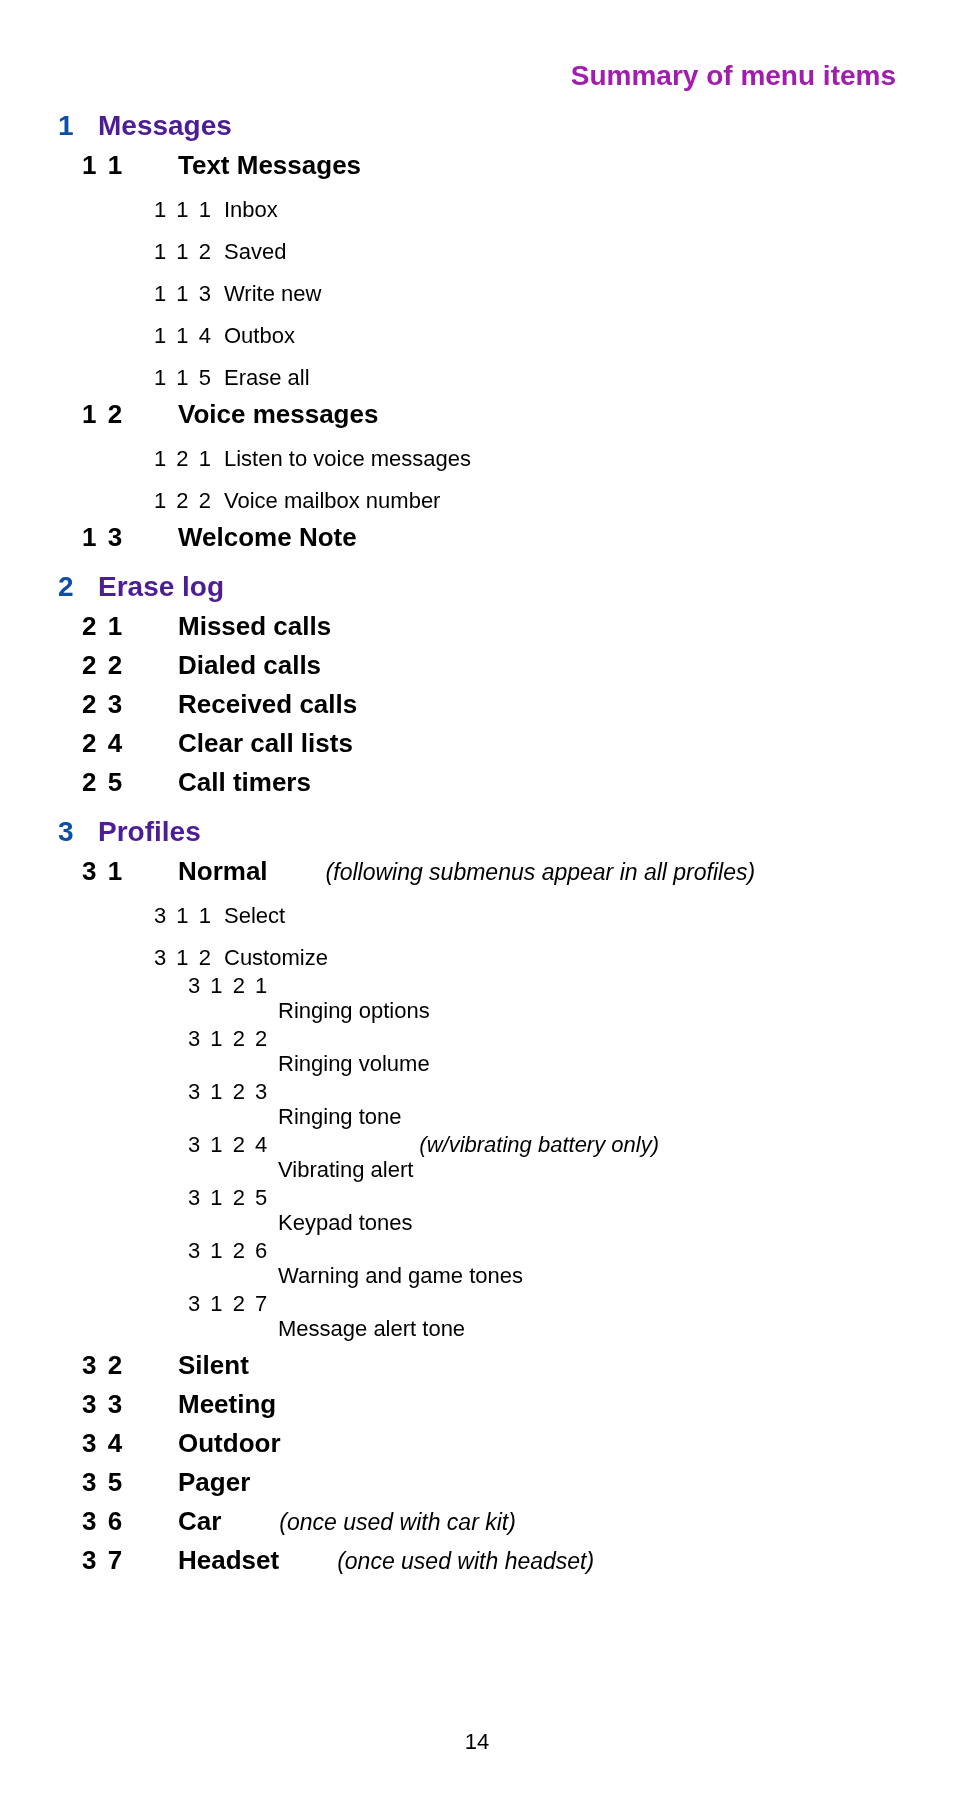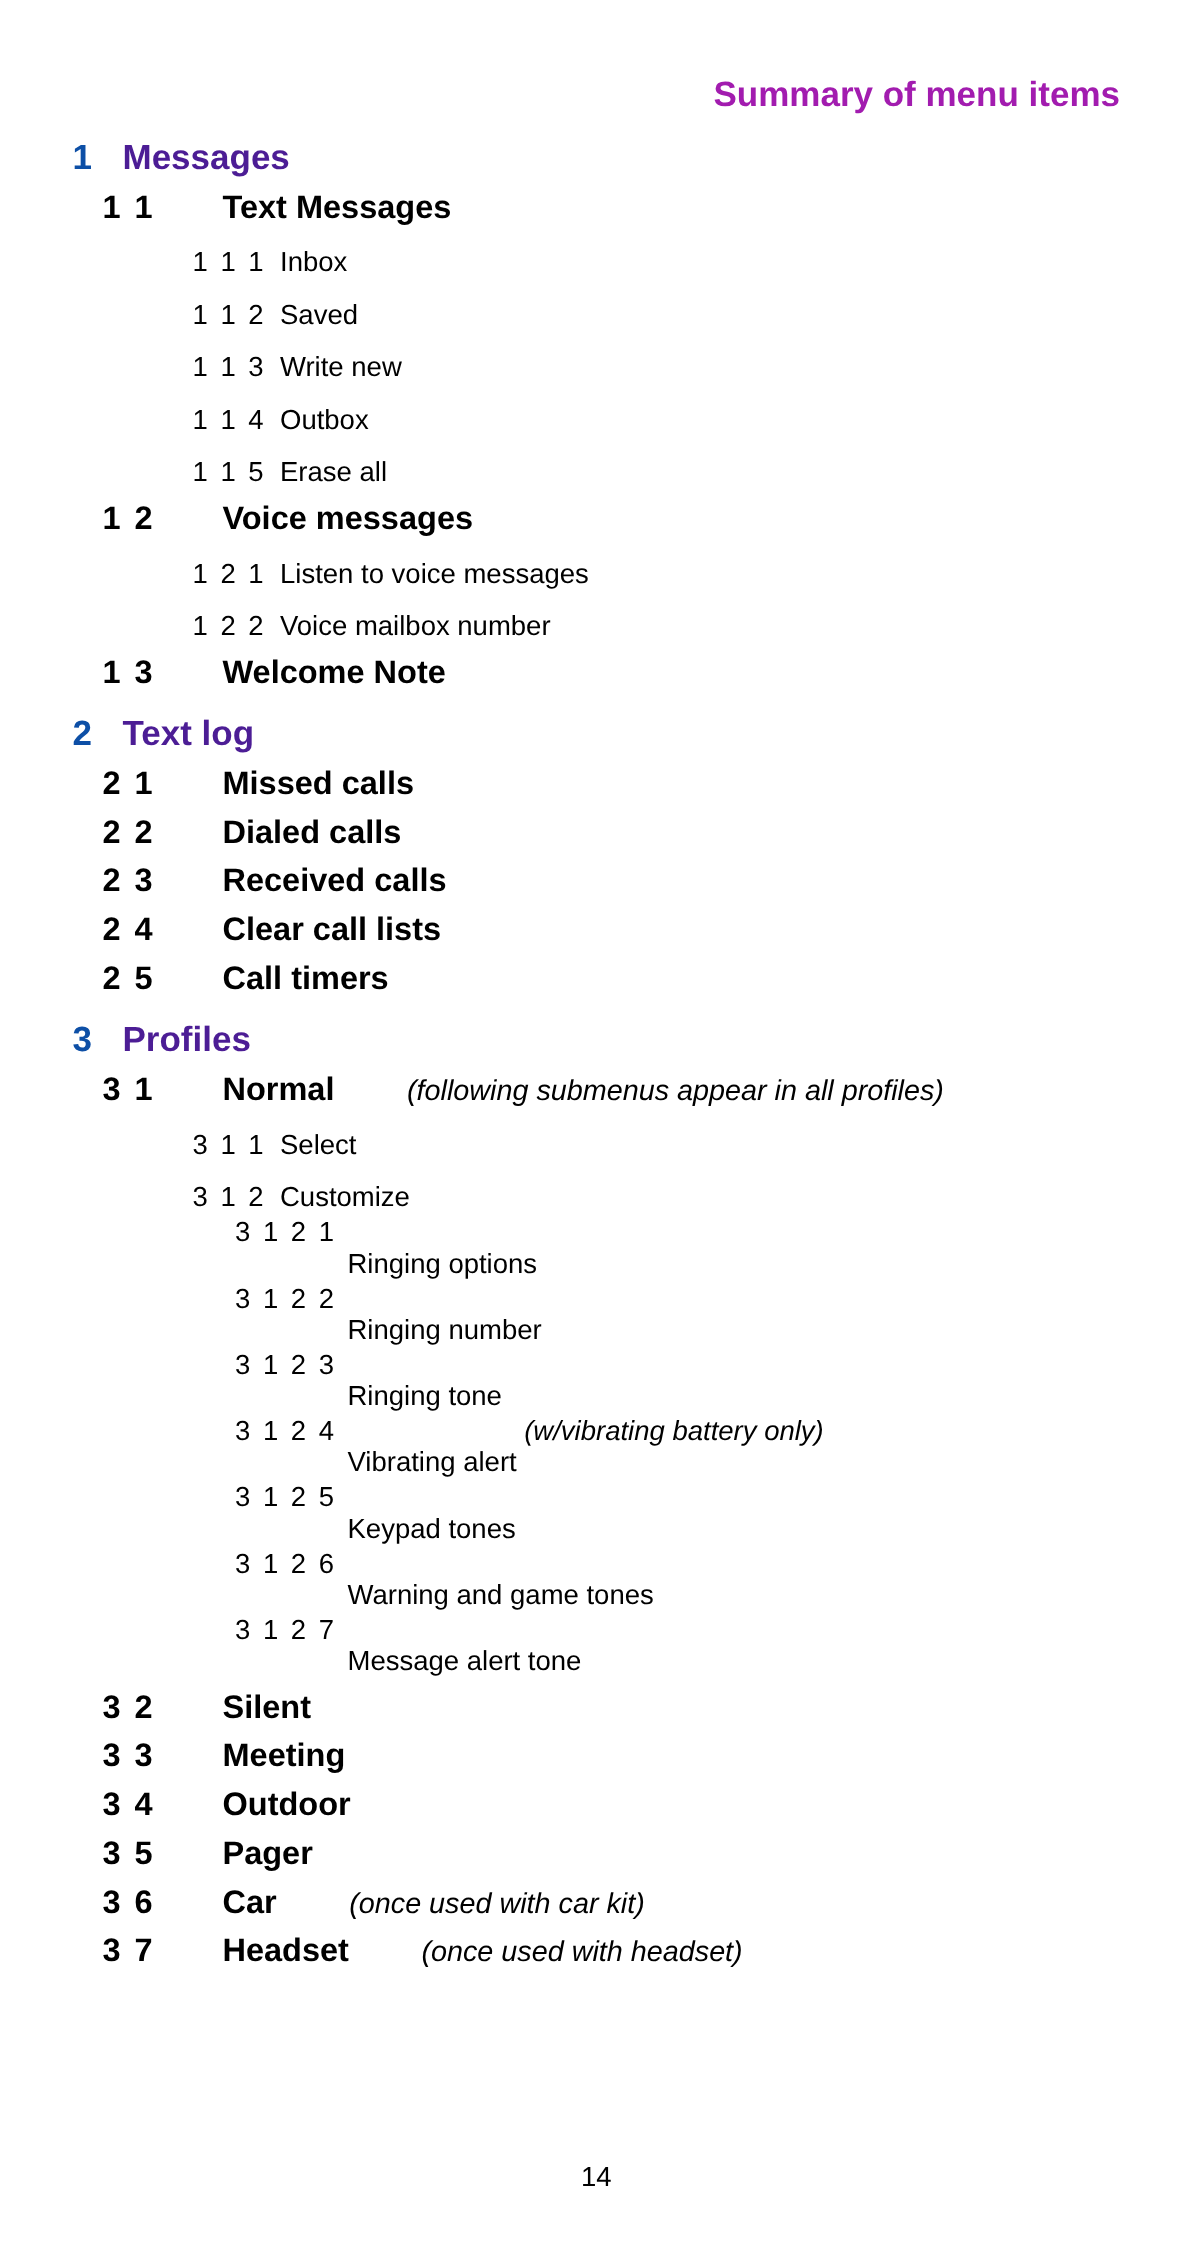--- a/index.html
+++ b/index.html
@@ -151,21 +151,21 @@
     <span class="l3-num">1 2 2</span>
     <span class="l3-text">Voice mailbox number</span>
   </div>
   <div class="l2">
     <span class="l2-num">1 3</span>
     <span class="l2-text">Welcome Note</span>
   </div>
 
 <div class="l1 section-gap">
   <span class="l1-num">2</span>
-  <span class="l1-text">Text log</span>
+  <span class="l1-text">Erase log</span>
 </div>
   <div class="l2">
     <span class="l2-num">2 1</span>
     <span class="l2-text">Missed calls</span>
   </div>
   <div class="l2">
     <span class="l2-num">2 2</span>
     <span class="l2-text">Dialed calls</span>
   </div>
   <div class="l2">
@@ -197,21 +197,21 @@
     <div class="l3">
     <span class="l3-num">3 1 2</span>
     <span class="l3-text">Customize</span>
   </div>
       <div class="l4">
     <span class="l4-num">3 1 2 1</span>
     <span class="l4-text">Ringing options</span>
   </div>
       <div class="l4">
     <span class="l4-num">3 1 2 2</span>
-    <span class="l4-text">Ringing number</span>
+    <span class="l4-text">Ringing volume</span>
   </div>
       <div class="l4">
     <span class="l4-num">3 1 2 3</span>
     <span class="l4-text">Ringing tone</span>
   </div>
       <div class="l4">
     <span class="l4-num">3 1 2 4</span>
     <span class="l4-text">Vibrating alert</span>
     <span class="l4-note">(w/vibrating battery only)</span>
   </div>

